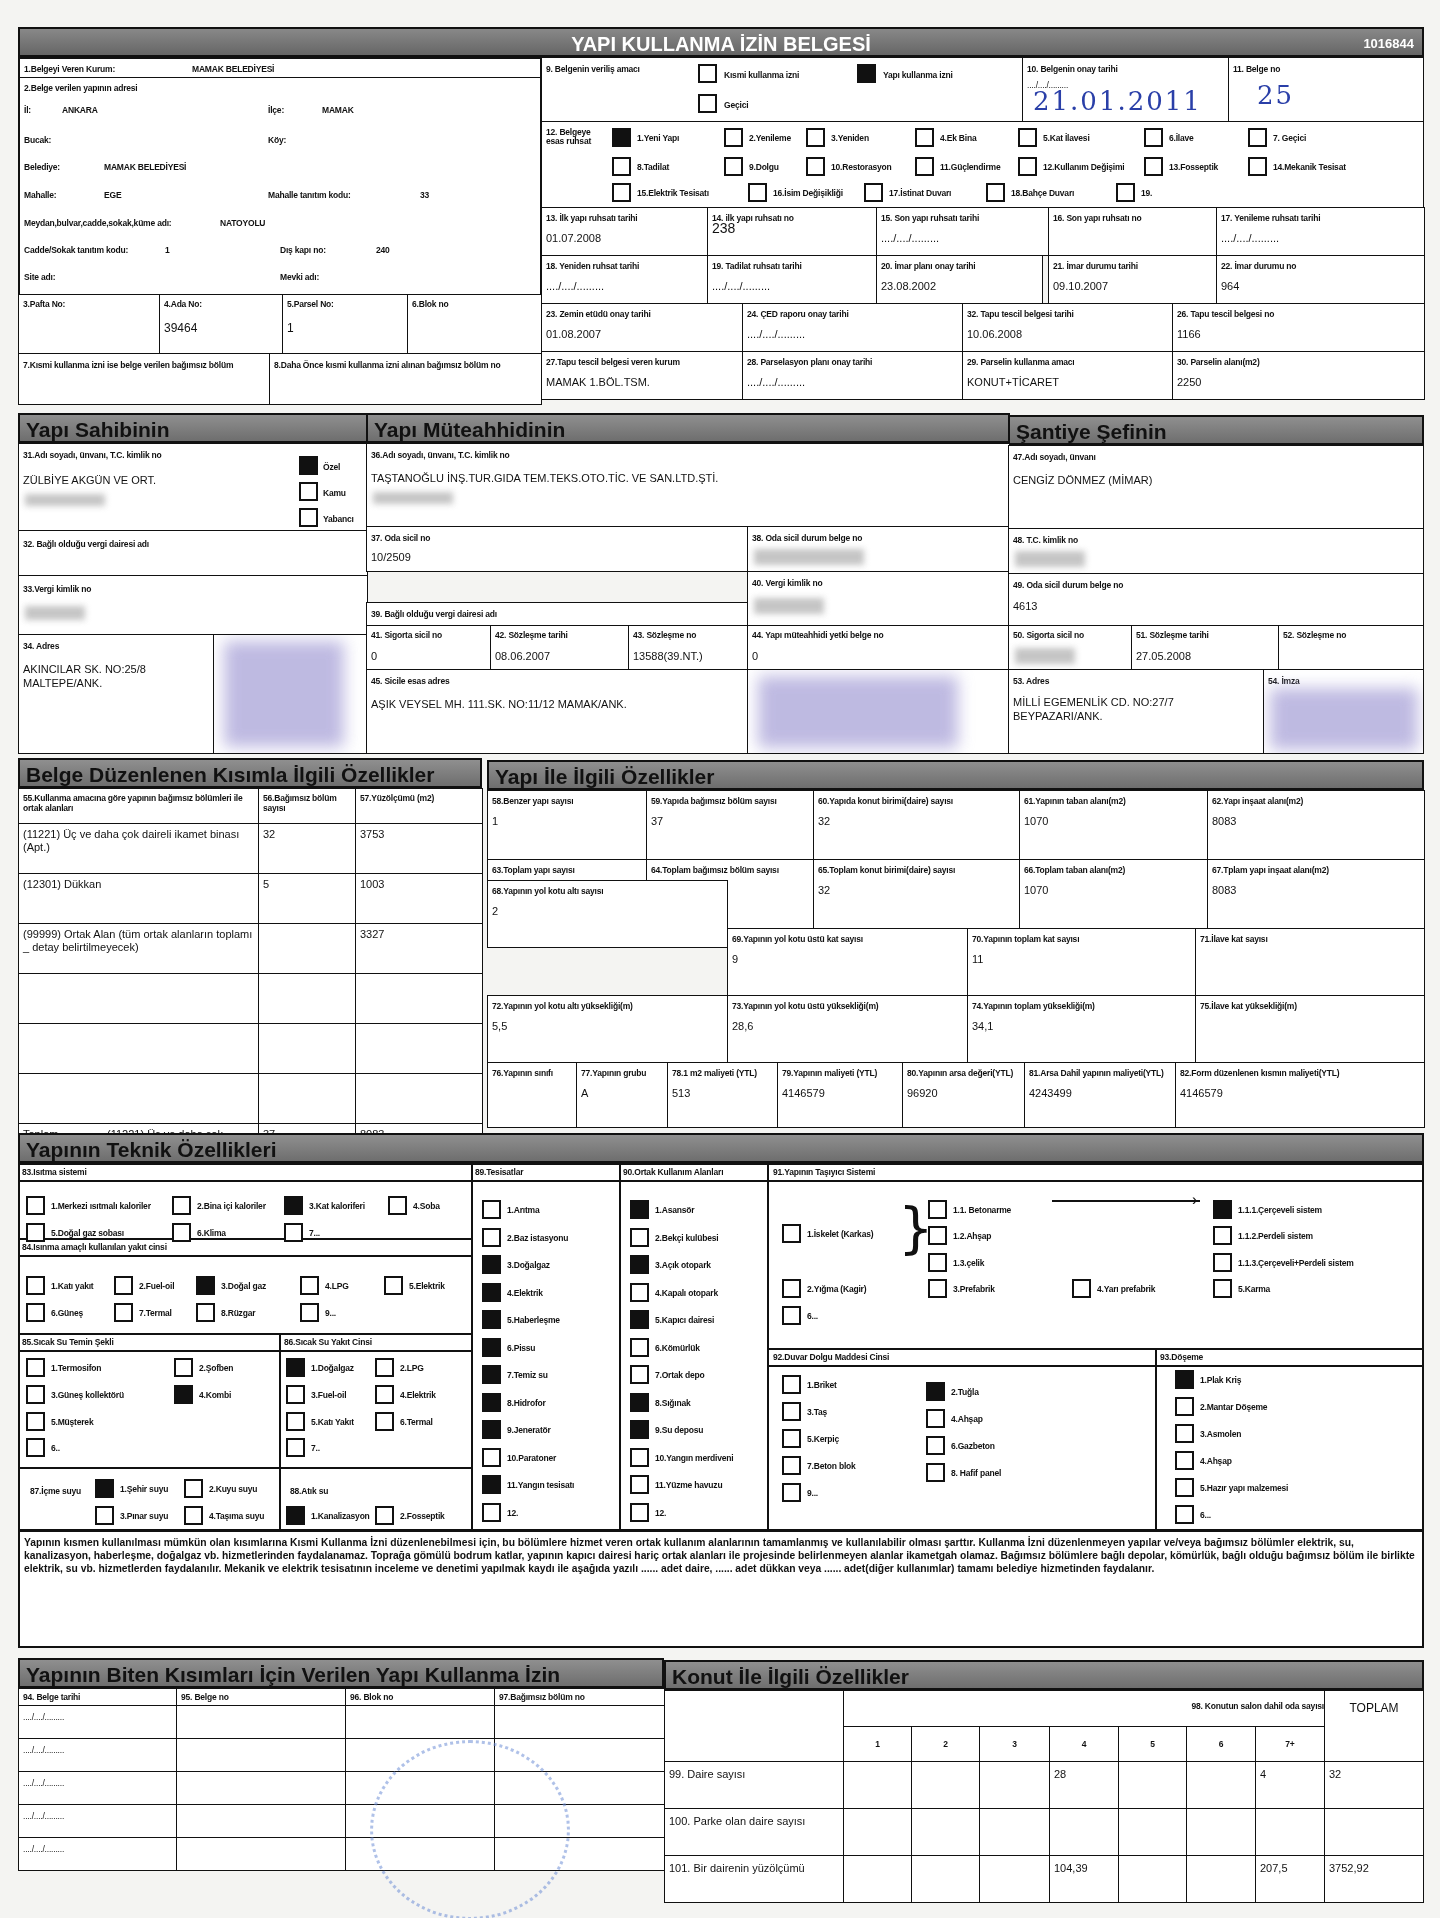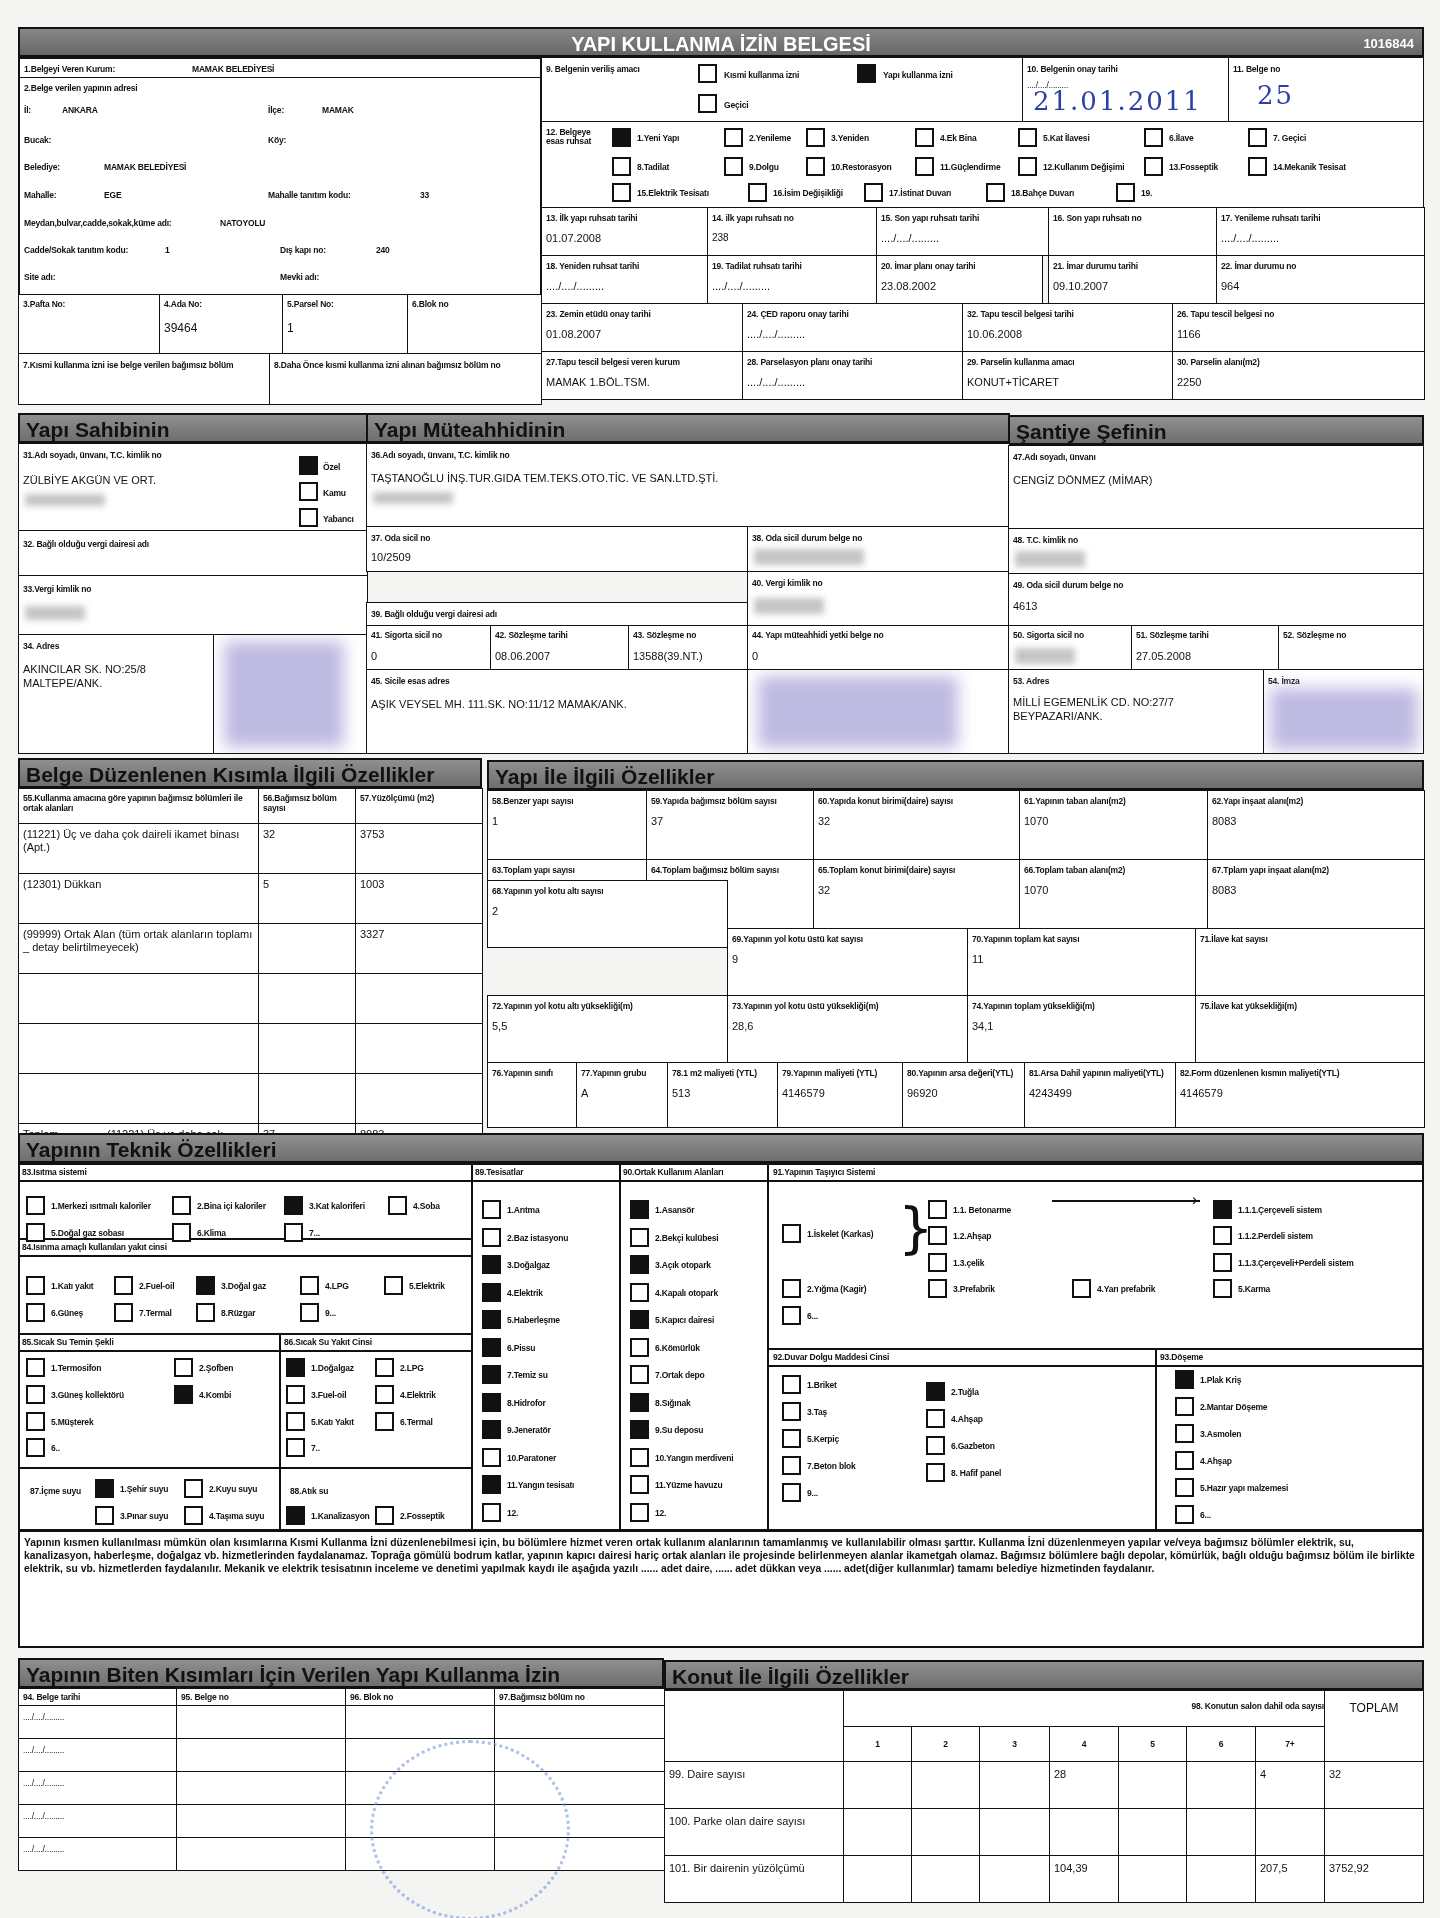--- a/index.html
+++ b/index.html
@@ -135,21 +135,21 @@
     <div class="cbl" style="left:1141px;top:188px">19.</div>
   </div>
 
 <div id="tr-fields">
     <div class="cell" style="left:541px;top:207px;width:167px;height:49px">
       <div class="lbl" style="left:4px;top:5px">13. İlk yapı ruhsatı tarihi</div>
       <div class="val" style="left:4px;top:24px;font-size:11px">01.07.2008</div>
     </div>
     <div class="cell" style="left:707px;top:207px;width:170px;height:49px">
       <div class="lbl" style="left:4px;top:5px">14. ilk yapı ruhsatı no</div>
-      <div class="val" style="left:4px;top:24px;font-size:10px">238</div>
+      <div class="val" style="left:4px;top:12px;font-size:14px">238</div>
     </div>
     <div class="cell" style="left:876px;top:207px;width:173px;height:49px">
       <div class="lbl" style="left:4px;top:5px">15. Son yapı ruhsatı tarihi</div>
       <div class="val" style="left:4px;top:24px;font-size:11px">..../..../.........</div>
     </div>
     <div class="cell" style="left:1048px;top:207px;width:169px;height:49px">
       <div class="lbl" style="left:4px;top:5px">16. Son yapı ruhsatı no</div>
       <div class="val" style="left:4px;top:24px;font-size:11px"></div>
     </div>
     <div class="cell" style="left:1216px;top:207px;width:209px;height:49px">

